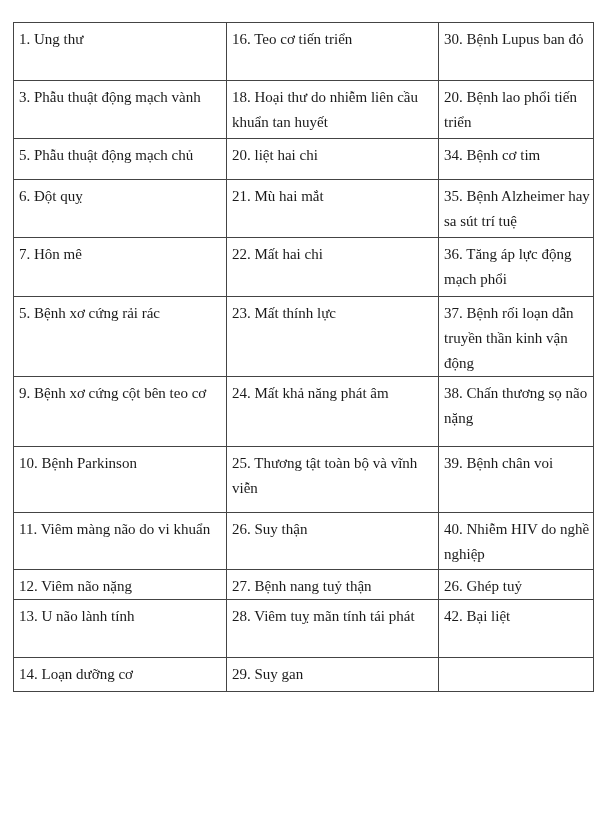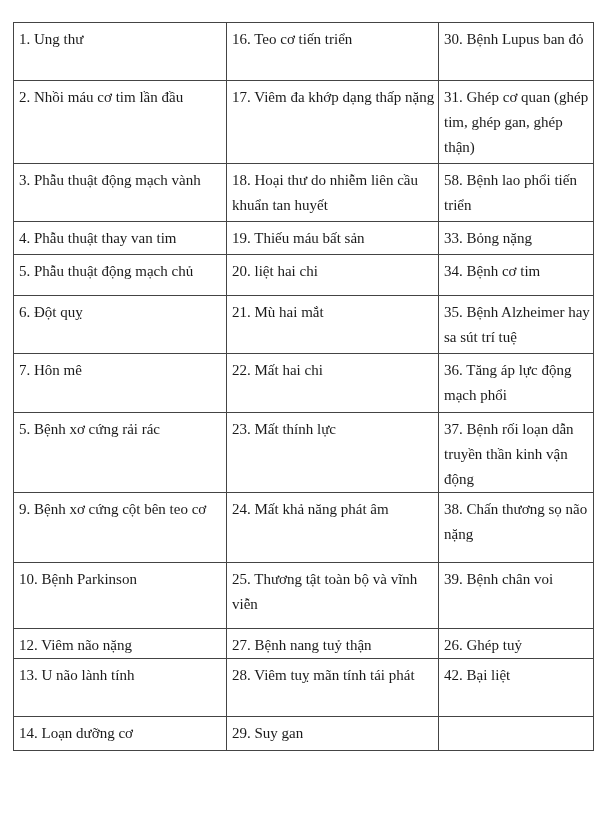--- a/index.html
+++ b/index.html
@@ -46,34 +46,24 @@
     <col class="c1">
       <col class="c2">
       <col class="c3">
   </colgroup>
   <tbody>
     <tr style="height:58px">
       <td>1. Ung thư</td>
       <td>16. Teo cơ tiến triển</td>
       <td>30. Bệnh Lupus ban đỏ</td>
     </tr>
-    <tr style="height:83px">
-      <td>2. Nhồi máu cơ tim lần đầu</td>
-      <td>17. Viêm đa khớp dạng thấp nặng</td>
-      <td>31. Ghép cơ quan (ghép tim, ghép gan, ghép thận)</td>
-    </tr>
     <tr style="height:58px">
       <td>3. Phẫu thuật động mạch vành</td>
       <td>18. Hoại thư do nhiễm liên cầu khuẩn tan huyết</td>
-      <td>58.  Bệnh lao phổi tiến triển</td>
-    </tr>
-    <tr style="height:33px">
-      <td>4. Phẫu thuật thay van tim</td>
-      <td>19. Thiếu máu bất sản</td>
-      <td>33. Bỏng nặng</td>
+      <td>20.  Bệnh lao phổi tiến triển</td>
     </tr>
     <tr style="height:41px">
       <td>5. Phẫu thuật động mạch chủ</td>
       <td>20. liệt hai chi</td>
       <td>34. Bệnh cơ tim</td>
     </tr>
     <tr style="height:58px">
       <td>6. Đột quỵ</td>
       <td>21. Mù hai mắt</td>
       <td>35. Bệnh Alzheimer hay sa sút trí tuệ</td>
@@ -91,20 +81,25 @@
     <tr style="height:70px">
       <td>9. Bệnh xơ cứng cột bên teo cơ</td>
       <td>24. Mất khả năng phát âm</td>
       <td>38. Chấn thương sọ não nặng</td>
     </tr>
     <tr style="height:66px">
       <td>10. Bệnh Parkinson</td>
       <td>25. Thương tật toàn bộ và vĩnh viễn</td>
       <td>39. Bệnh chân voi</td>
     </tr>
+    <tr style="height:57px">
+      <td>11. Viêm màng não do vi khuẩn</td>
+      <td>26. Suy thận</td>
+      <td>40. Nhiễm HIV do nghề nghiệp</td>
+    </tr>
     <tr style="height:25px">
       <td>12. Viêm não nặng</td>
       <td>27. Bệnh nang tuỷ thận</td>
       <td>26. Ghép tuỷ</td>
     </tr>
     <tr style="height:58px">
       <td>13. U não lành tính</td>
       <td>28. Viêm tuỵ mãn tính tái phát</td>
       <td>42. Bại liệt</td>
     </tr>

